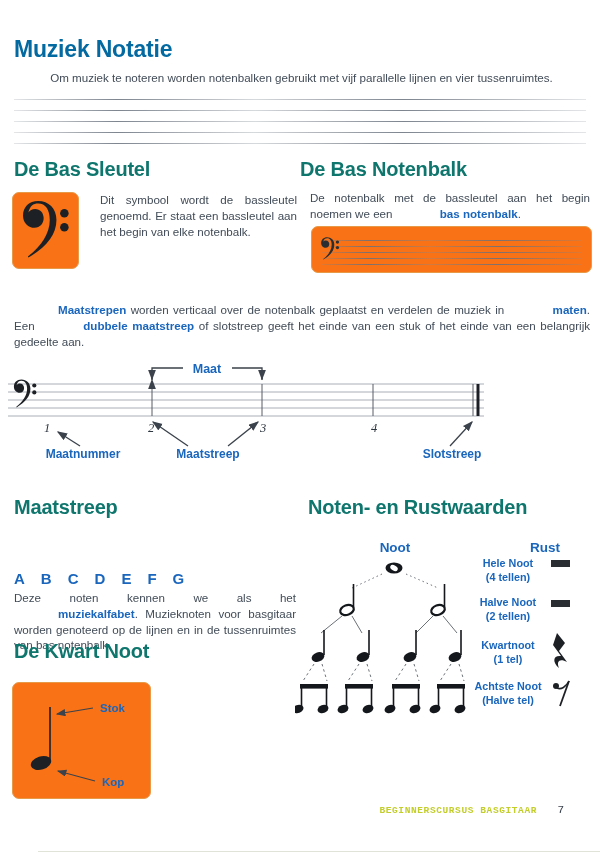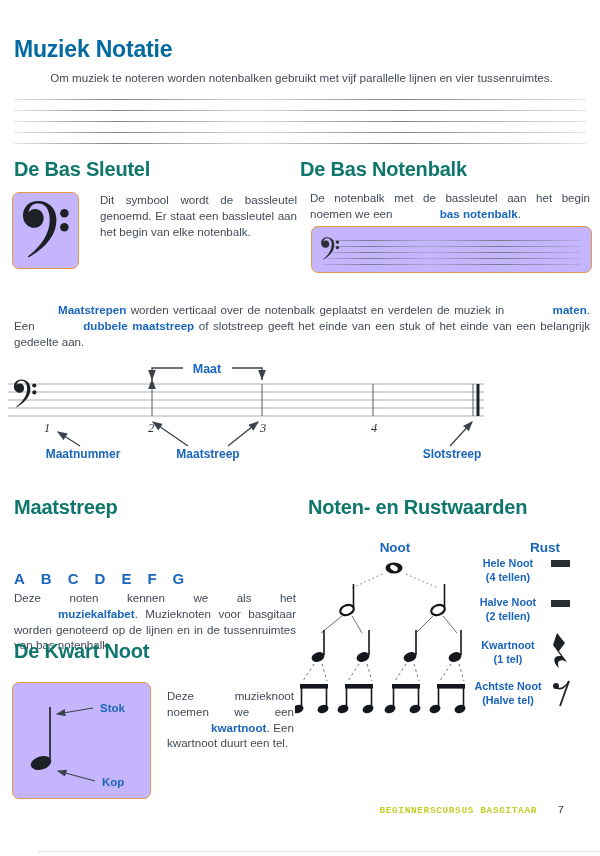--- a/index.html
+++ b/index.html
@@ -5,21 +5,21 @@
   html,body{margin:0;padding:0;background:#fff;}
   .page{position:relative;width:600px;height:856px;background:#ffffff;
         font-family:"Liberation Sans",sans-serif;color:#414b57;overflow:hidden;}
   .h1{position:absolute;font-size:23px;font-weight:bold;color:#0369a1;letter-spacing:-.2px;}
   .h2{position:absolute;font-size:20px;font-weight:bold;color:#0f766e;letter-spacing:-.2px;}
   .bt{position:absolute;font-size:11.6px;line-height:1.36;text-align:justify;color:#414b57;}
   .blue{color:#1a66bd;font-weight:bold;padding-left:44px;}
   .staff .ln{position:absolute;left:0;right:0;height:1px;
       background:linear-gradient(90deg,rgba(130,138,148,.22),rgba(104,112,124,.85) 18%,
       rgba(130,138,148,.32) 42%,rgba(104,112,124,.85) 68%,rgba(130,138,148,.22));}
-  .obox{position:absolute;border:1.6px solid #e79a47;border-radius:7px;background:#c4b5fd;box-sizing:border-box;}
+  .obox{position:absolute;border:1.6px solid #e79a47;border-radius:7px;background:#f97316;box-sizing:border-box;}
   .letters{position:absolute;display:flex;gap:16px;font-size:15px;font-weight:bold;color:#1a66bd;}
   .svgtext{font-family:"Liberation Sans",sans-serif;font-weight:bold;fill:#1a66bd;}
   .numtext{font-family:"Liberation Serif",serif;font-style:italic;fill:#2e3640;}
   .footer{position:absolute;top:805px;left:0;width:592px;height:16px;font-size:9.5px;font-family:Liberation Mono, monospace;}
   .footer .course{position:absolute;right:55px;color:#c3ce2b;letter-spacing:.6px;font-weight:bold;}
   .footer .pnum{position:absolute;right:28px;top:-1px;color:#3a424c;font-size:11px;}
   .bottomline{position:absolute;top:851px;left:38px;width:562px;height:1px;background:#e0e4d8;}
 </style>
 </head>
 <body>
@@ -141,21 +141,20 @@
         </marker>
       </defs>
       <line x1="37" y1="24" x2="37" y2="78" stroke="#23272c" stroke-width="1.7"></line>
       <ellipse cx="28" cy="80" rx="10.5" ry="6.6" transform="rotate(-18 28 80)" fill="#1d2126"></ellipse>
       <line x1="80" y1="25" x2="44" y2="31" stroke="#3b424b" stroke-width="1.2" marker-end="url(#ah2)"></line>
       <line x1="82" y1="98" x2="45" y2="88" stroke="#3b424b" stroke-width="1.2" marker-end="url(#ah2)"></line>
       <text x="87" y="29" class="svgtext" font-size="11.5">Stok</text>
       <text x="89" y="103" class="svgtext" font-size="11.5">Kop</text>
     </svg>
   </div>
-  <div class="bt" style="left:167px;top:688px;width:127px;"><span>Deze muzieknoot noemen we een </span><span class="blue">kwartnoot</span><span>. Een kwartnoot duurt een tel.</span></div>
 
   <div class="h2" style="left:308px;top:496px;">Noten- en Rustwaarden</div>
   <svg style="position:absolute;left:295px;top:538px;" width="305" height="195" viewBox="0 0 305 195">
 
     <text x="100" y="14" text-anchor="middle" class="svgtext" font-size="13.5">Noot</text>
     <text x="250" y="14" text-anchor="middle" class="svgtext" font-size="13.5">Rust</text>
 
     <g>
       <ellipse cx="99" cy="30" rx="8.5" ry="5.6" fill="#14171b"></ellipse>
       <ellipse cx="99" cy="30" rx="4" ry="2.6" transform="rotate(28 99 30)" fill="#ffffff"></ellipse>

